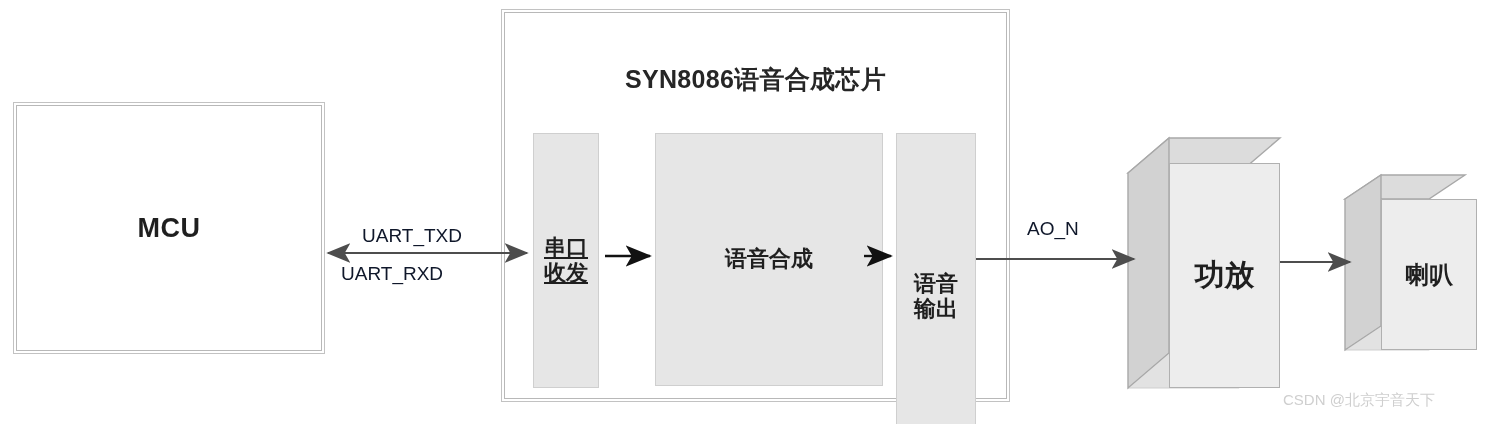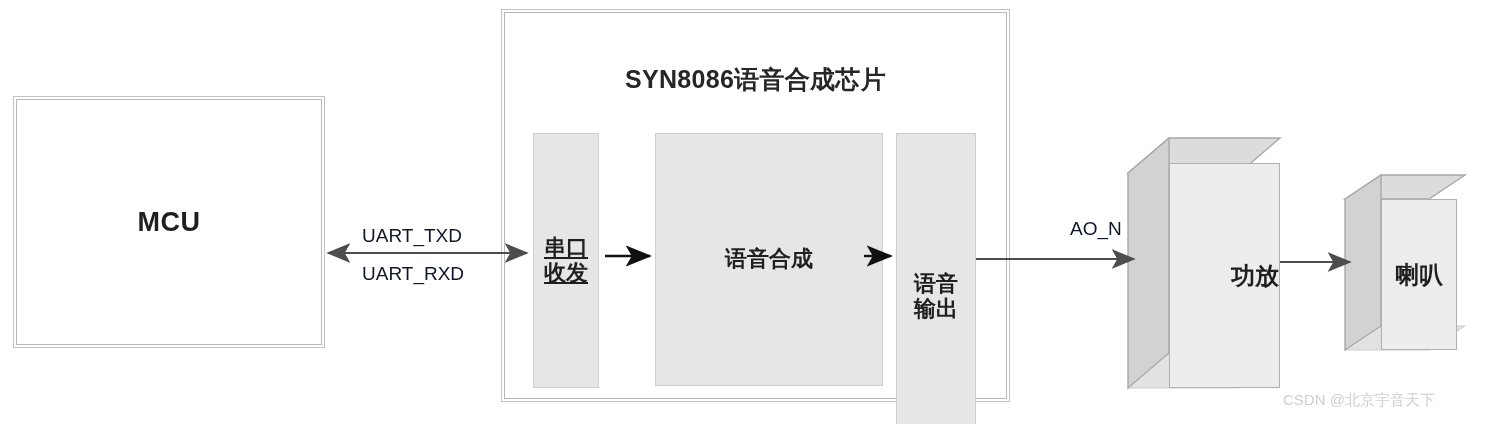--- a/index.html
+++ b/index.html
@@ -15,21 +15,21 @@
   .abs{position:absolute;box-sizing:border-box;}
 
   
   .dbl-box{
     border:1px solid #b8b8b8;
     background:#ffffff;
     box-shadow:0 0 0 2px #ffffff, 0 0 0 3px #c2c2c2;
   }
 
   
-  #mcu-box{left:16px;top:99px;width:306px;height:246px;}
+  #mcu-box{left:16px;top:105px;width:306px;height:246px;}
   #mcu-label{
     position:absolute;left:0;top:0;width:100%;height:100%;
     display:flex;align-items:center;justify-content:center;
     font-size:27px;font-weight:bold;color:#1f1f1f;letter-spacing:.5px;
   }
 
   
   #chip-box{left:504px;top:12px;width:503px;height:387px;}
   #chip-title{
     position:absolute;left:0;top:50px;width:100%;
@@ -43,29 +43,29 @@
     border:1px solid #cfcfcf;
     display:flex;align-items:center;justify-content:center;
     text-align:center;
     font-size:22px;font-weight:bold;color:#1f1f1f;
     line-height:1.12;
   }
   #blk-uart{left:533px;top:133px;width:66px;height:255px;text-decoration:underline;}
   #blk-tts {left:655px;top:133px;width:228px;height:253px;}
   #blk-out {left:896px;top:133px;width:80px;height:327px;}
   #amp-face{left:1169px;top:163px;width:111px;height:225px;}
-  #spk-face{left:1381px;top:199px;width:76px;height:151px;}
+  #spk-face{left:1381px;top:199px;width:96px;height:151px;}
 
   
   .conn-label{
     position:absolute;font-size:19px;color:#0f172a;white-space:nowrap;
   }
   #lbl-txd{left:362px;top:225px;}
-  #lbl-rxd{left:362px;top:263px;}
-  #lbl-aon{left:1027px;top:218px;margin-left:43px;}
+  #lbl-rxd{left:341px;top:263px;}
+  #lbl-aon{left:1027px;top:218px;}
 
   
   #watermark{
     left:1283px;top:391px;
     font-size:15px;color:#cfcfcf;white-space:nowrap;text-align:center;
   }
 
   svg.lines{position:absolute;left:0;top:0;width:1488px;height:424px;
     pointer-events:none;}
 </style>
@@ -130,21 +130,21 @@
 
     <line x1="605" y1="256" x2="650" y2="256" stroke="#111111" stroke-width="2.4" marker-end="url(#ah-black)"></line>
 
     <line x1="864" y1="256" x2="891" y2="256" stroke="#111111" stroke-width="2.4" marker-end="url(#ah-black)"></line>
 
     <line x1="976" y1="259" x2="1134" y2="259" stroke="#4d4d4d" stroke-width="2.2" marker-end="url(#ah-gray)"></line>
 
     <line x1="1266" y1="262" x2="1350" y2="262" stroke="#4d4d4d" stroke-width="2.2" marker-end="url(#ah-gray)"></line>
   </svg>
 
-  <div class="abs cube-face" id="amp-face" style="background:#ededed;border:1px solid #b0b0b0;display:flex;align-items:center;justify-content:flex-end;font-size:24px;font-weight:bold;color:#1f1f1f;">
+  <div class="abs cube-face" id="amp-face" style="background:#ededed;border:1px solid #b0b0b0;display:flex;align-items:center;justify-content:center;font-size:30px;font-weight:bold;color:#1f1f1f;">
     <span>功放</span>
   </div>
 
   <div class="abs cube-face" id="spk-face" style="background:#ededed;border:1px solid #b0b0b0;display:flex;align-items:center;justify-content:center;font-size:24px;font-weight:bold;color:#1f1f1f;">
     <span>喇叭</span>
   </div>
 
   <div class="conn-label" id="lbl-txd">UART_TXD</div>
   <div class="conn-label" id="lbl-rxd">UART_RXD</div>
   <div class="conn-label" id="lbl-aon">AO_N</div>

